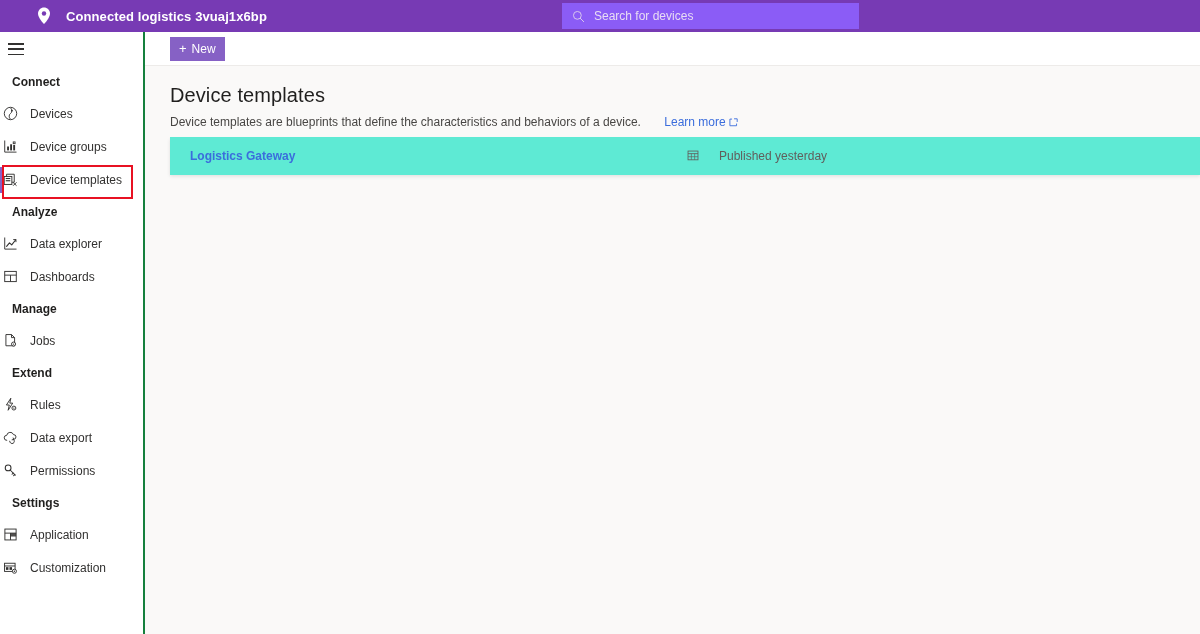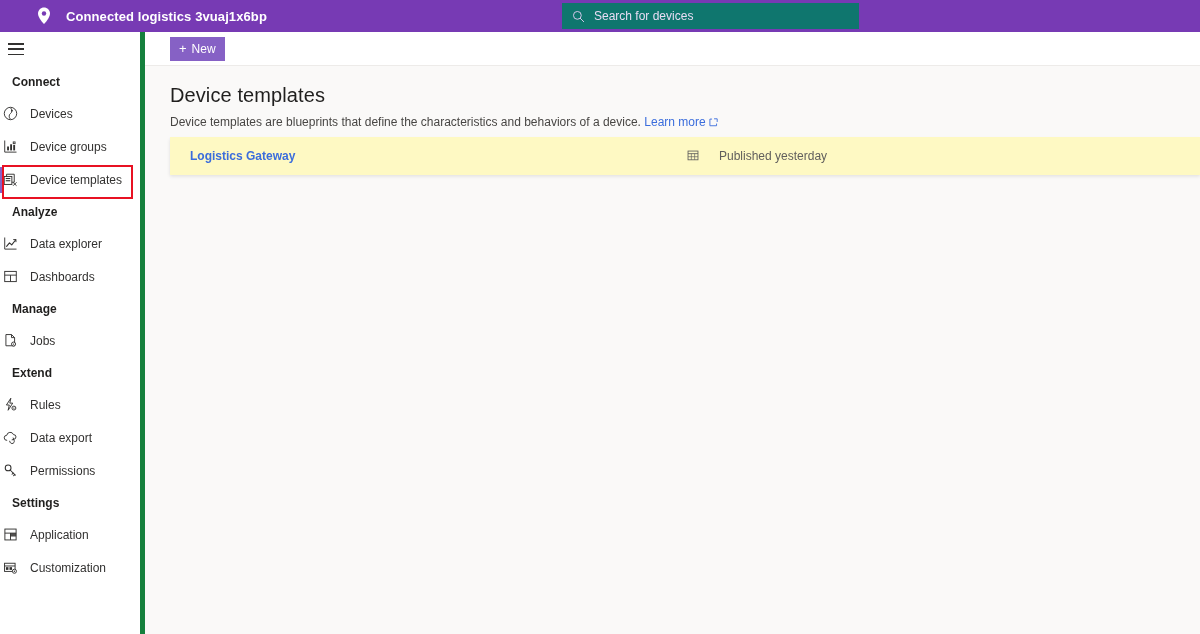--- a/index.html
+++ b/index.html
@@ -28,36 +28,36 @@
     color: #ffffff;
     font-size: 13px;
     font-weight: bold;
     letter-spacing: .1px;
     white-space: nowrap;
     margin-left: 6px;
   }
   .search-wrap {
     position: absolute; left: 562px; top: 3px;
     width: 297px; height: 26px;
-    background: #0f766e;
+    background: #8b5cf6;
     display: flex; align-items: center;
     padding: 0 8px;
     cursor: text;
   }
   .search-ico { flex: 0 0 16px; height: 16px; display:flex; align-items:center; justify-content:center; }
   .search-text {
     color: #e8dcf4; font-size: 12px; margin-left: 8px; white-space: nowrap;
   }
 
   
   .sidebar {
     position: absolute; top: 32px; left: 0;
     width: 145px; height: 602px;
     background: #ffffff;
-    border-right: 5px solid #15803d;
+    border-right: 2px solid #15803d;
     overflow: hidden;
   }
   .hamburger {
     width: 145px; height: 34px;
     display: flex; align-items: center;
     padding-left: 8px;
     cursor: pointer;
   }
   .ham-glyph { width: 16px; height: 12px; display:flex; flex-direction:column; justify-content:space-between; }
   .ham-glyph i { display:block; height: 1.5px; background:#323130; width:100%; }
@@ -132,28 +132,28 @@
     padding: 18px 0 0 25px;
     font-weight: normal;
     letter-spacing: .1px;
   }
   .page-desc {
     font-size: 12px; color: #484644;
     padding: 8px 0 0 25px;
     white-space: nowrap;
   }
   .link {
-    color: #3b6ddc; text-decoration: none; cursor: pointer;
+    color: #3b6ddc; text-decoration: none; cursor: pointer; margin-left: 20px;
   }
   .ext-ico { display: inline-block; margin-left: 3px; vertical-align: -1px; }
 
   .list-card {
     position: absolute; left: 25px; top: 71px;
     width: 1030px; height: 38px;
-    background: #fef9c3;
+    background: #5eead4;
     box-shadow: 0 1.6px 3.6px rgba(0,0,0,.10), 0 .3px .9px rgba(0,0,0,.08);
     display: flex; align-items: center;
     cursor: pointer;
   }
   .cell-name {
     width: 517px; padding-left: 20px;
     font-size: 12px; color: #3b6ddc; font-weight: bold;
     white-space: nowrap; overflow: hidden;
   }
   .cell-name span { cursor: pointer; }

